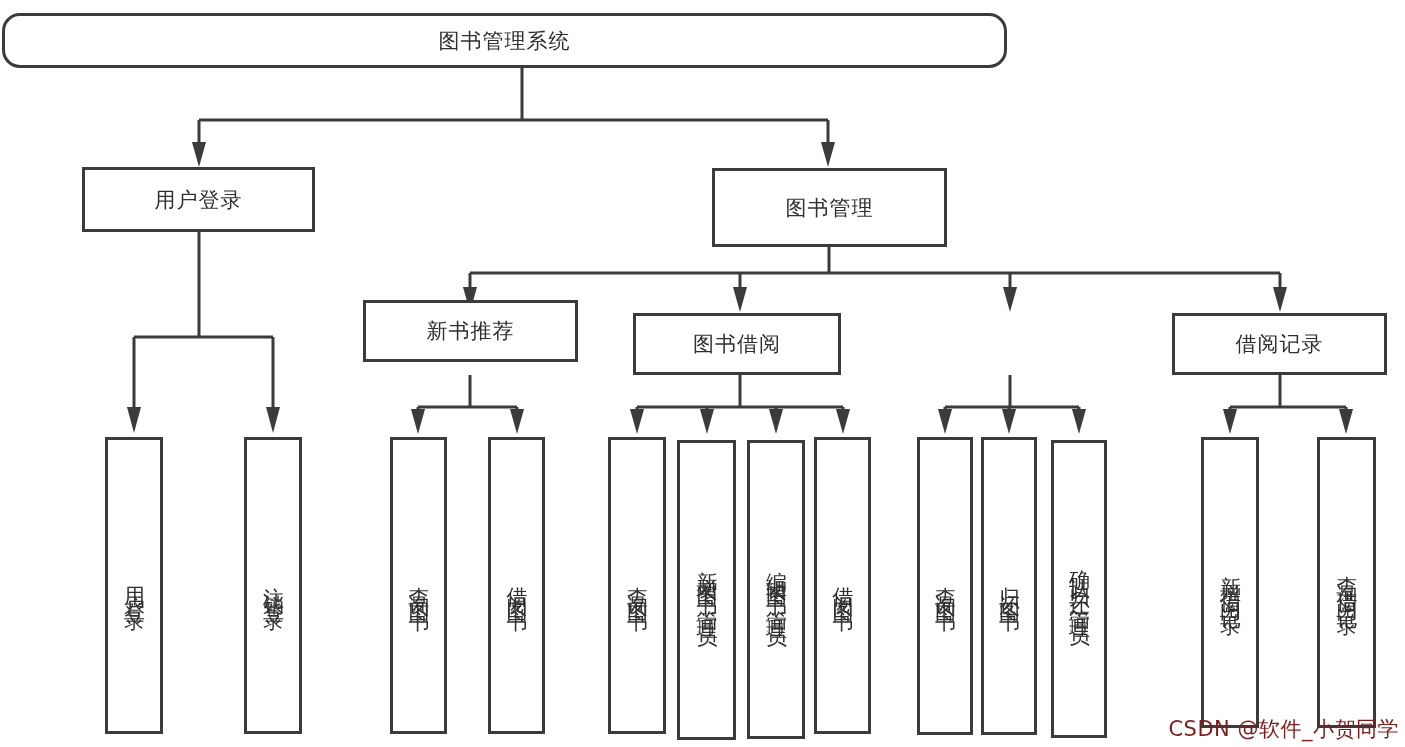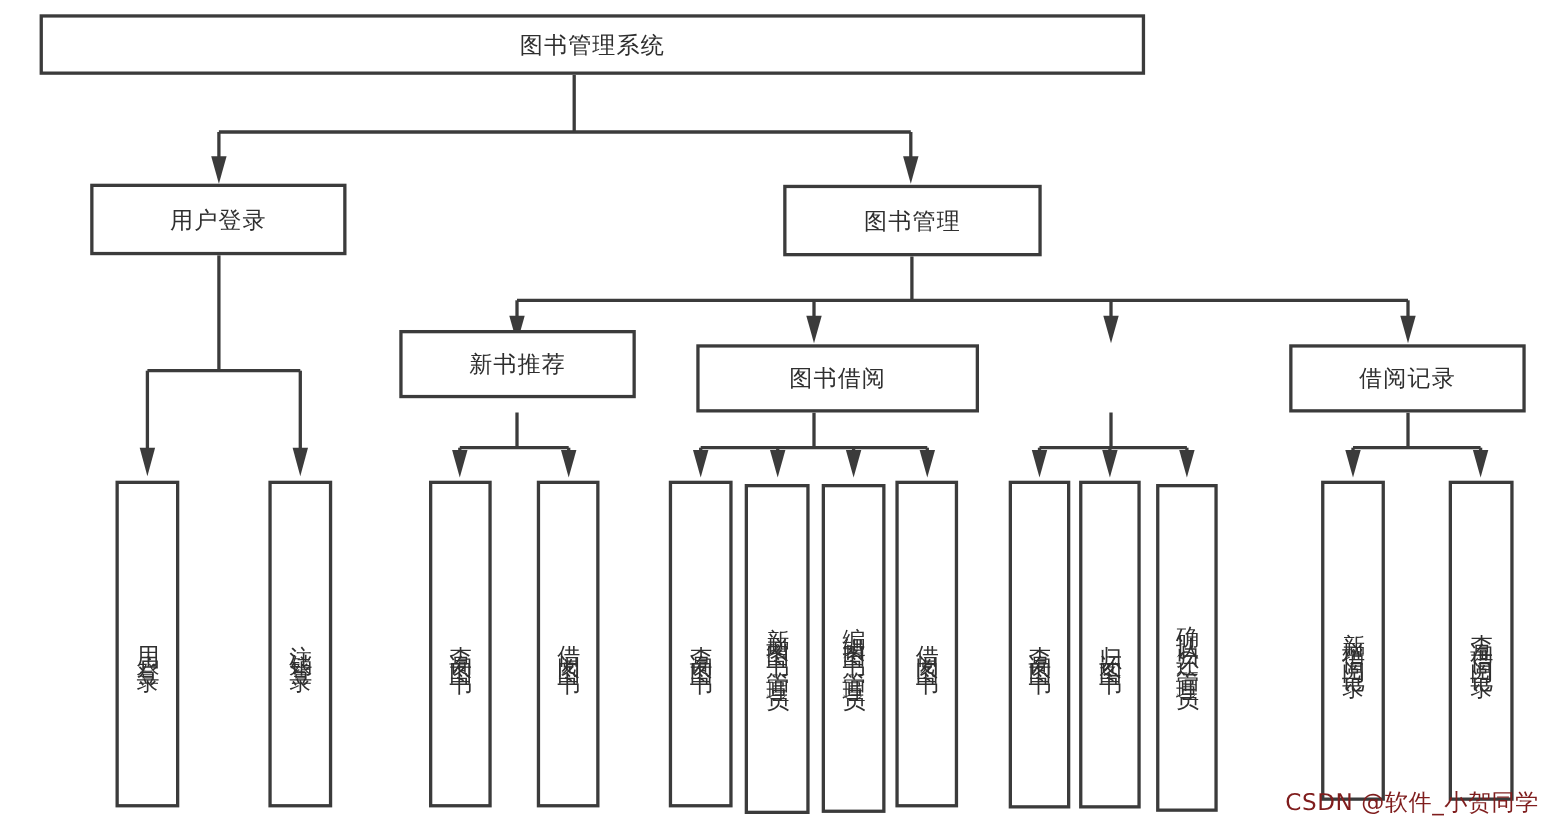--- a/index.html
+++ b/index.html
@@ -13,25 +13,25 @@
     display:flex;align-items:center;justify-content:center;z-index:1;
     font-size:21px;letter-spacing:1px;white-space:nowrap;
   }
   .vnode{
     position:absolute;box-sizing:border-box;background:#ffffff;border:3px solid #3b3b3b;
     display:flex;align-items:center;justify-content:center;z-index:1;
     writing-mode:vertical-rl;text-orientation:mixed;
     font-size:21px;letter-spacing:8px;line-height:1;
   }
   
-  .n-root{left:36px;top:13px;width:1005px;height:55px;}
+  .n-root{left:2px;top:13px;width:1005px;height:55px;border-radius:18px;}
   .n-l2a{left:82px;top:167px;width:233px;height:65px;}
-  .n-l2b{left:712px;top:168px;width:235px;height:65px;}
+  .n-l2b{left:712px;top:168px;width:235px;height:79px;}
   .n-l3a{left:363px;top:300px;width:215px;height:62px;}
-  .n-l3b{left:633px;top:313px;width:257px;height:62px;}
+  .n-l3b{left:633px;top:313px;width:208px;height:62px;}
   .n-l3c{left:902px;top:313px;width:216px;height:62px;}
   .n-l3d{left:1172px;top:313px;width:215px;height:62px;}
   
   .l-ul1{left:105px;top:437px;width:58px;height:297px;}
   .l-ul2{left:244px;top:437px;width:58px;height:297px;}
   .l-nb1{left:390px;top:437px;width:57px;height:297px;}
   .l-nb2{left:488px;top:437px;width:57px;height:297px;}
   .l-bw1{left:608px;top:437px;width:58px;height:297px;}
   .l-bw2{left:677px;top:440px;width:59px;height:300px;}
   .l-bw3{left:747px;top:440px;width:58px;height:299px;}

